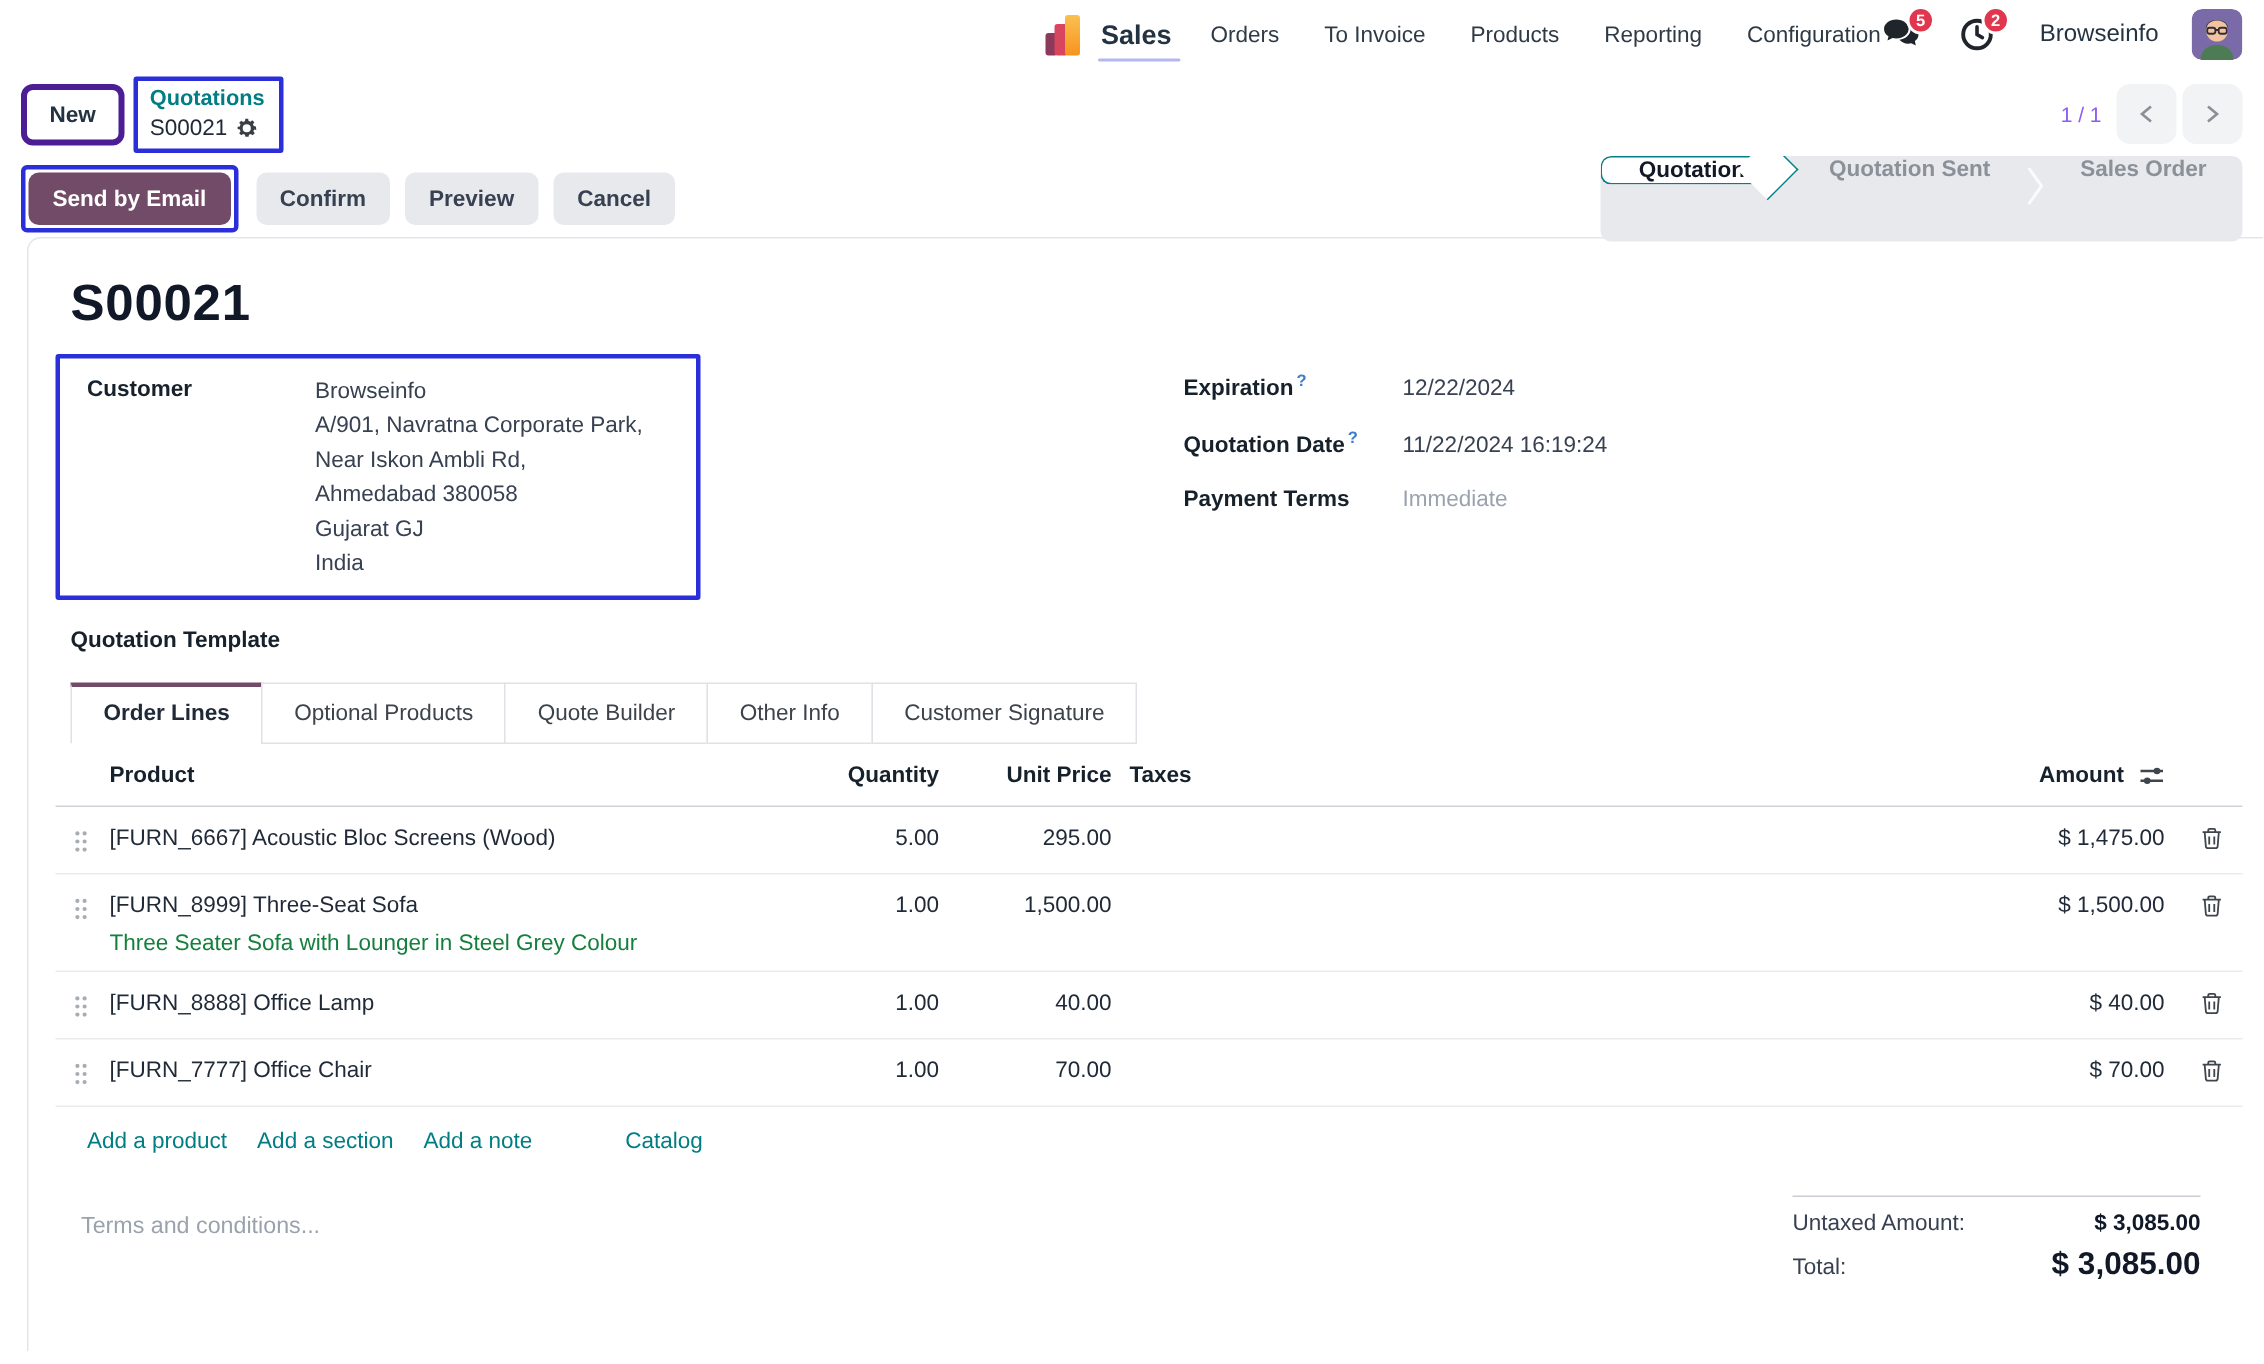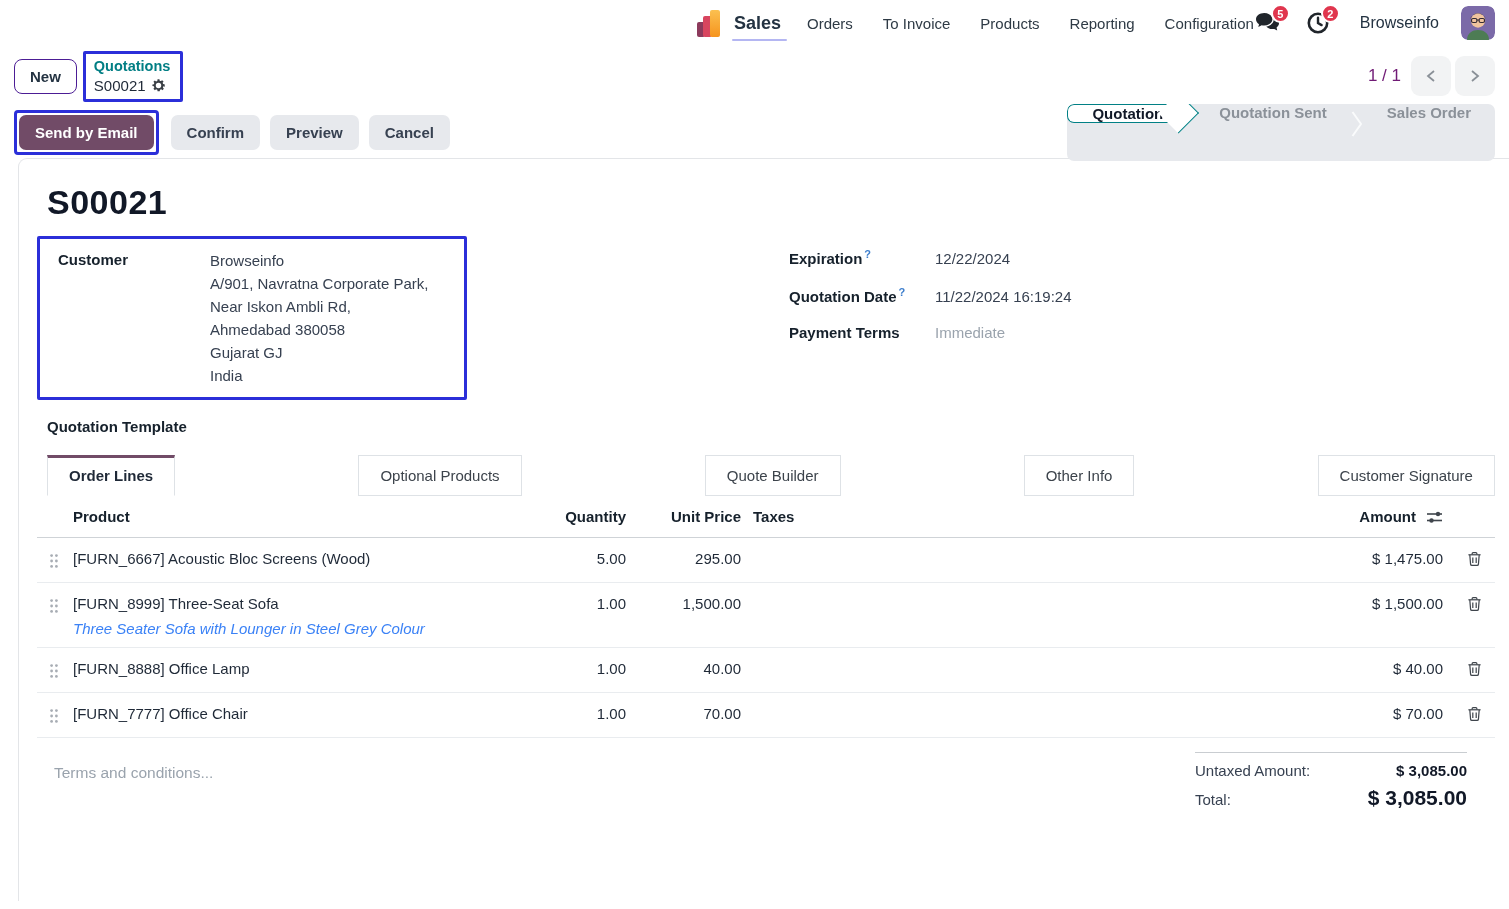--- a/index.html
+++ b/index.html
@@ -23,29 +23,29 @@
   .ibadge { position:relative; width:28px; height:28px; display:flex; align-items:center; justify-content:center; cursor:pointer; }
   .badge { position:absolute; top:-5px; right:-8px; min-width:19px; height:19px; padding:0 4px;
            background:#e0364e; border:2px solid #fff; border-radius:10px; color:#fff;
            font-size:11px; font-weight:700; display:flex; align-items:center; justify-content:center; }
   .username { font-size:16px; color:#243342; margin-left:6px; cursor:pointer; }
   .avatar { width:34px; height:34px; border-radius:7px; overflow:hidden; cursor:pointer; }
 
   
   .hl { border:3px solid #2b2fd9; }
   .row1 { height:60px; display:flex; align-items:center; padding:0 14px; }
-  .btn-new { background:#fff; border:1px solid #4c1d95; border-radius:8px; padding:8px 15px;
+  .btn-new { background:#fff; border:4px solid #4c1d95; border-radius:8px; padding:8px 15px;
              font-size:15px; font-weight:600; color:#243342; cursor:pointer;
              font-family:inherit; }
   .bc-box { margin-left:6px; border-radius:2px; padding:2px 10px 3px 8px; display:flex;
             flex-direction:column; line-height:20px; }
   .bc-parent { color:#017e84; font-size:14.5px; font-weight:600; text-decoration:none; cursor:pointer; }
   .bc-current { font-size:15px; color:#1f2937; display:flex; align-items:center; gap:5px; }
   .pager { margin-left:auto; display:flex; align-items:center; gap:10px; }
-  .pager-count { font-size:17px; color:#701a75; }
+  .pager-count { font-size:14px; color:#8b5cf6; }
   .pager-btn { width:40px; height:40px; background:#f2f3f4; border:none; border-radius:9px;
                display:flex; align-items:center; justify-content:center; cursor:pointer; }
   .pager-btn + .pager-btn { margin-left:-6px; }
 
   .row2 { height:52px; display:flex; align-items:center; padding:0 14px; gap:10px; }
   .btn { font-family:inherit; font-size:15px; font-weight:600; border:none; border-radius:7px;
          padding:9px 16px; cursor:pointer; }
   .btn.primary { background:#714b67; color:#fff; }
   .btn.secondary { background:#e7e9ed; color:#374151; }
   .hl-btn { display:inline-flex; padding:2px; border-radius:4px; margin-right:2px; }
@@ -78,38 +78,38 @@
 
   .orow { display:flex; align-items:baseline; margin-bottom:19px; }
   .orow label { width:146px; font-size:15px; font-weight:700; color:#16212c; }
   .orow sup { color:#3d7ecc; font-size:11px; font-weight:700; margin-left:2px; }
   .oval { font-size:15px; color:#374151; cursor:text; }
   .oval.muted { color:#9aa3ad; }
 
   .qt-label { margin:18px 0 0 10px; font-size:15px; font-weight:700; color:#16212c; }
 
   
-  .tabs { display:flex; align-items:stretch; margin:20px 0 0 10px;justify-content:space-between; }
+  .tabs { display:flex; align-items:stretch; margin:20px 0 0 10px; }
   .tab { padding:11px 21px; font-size:15px; color:#3c434b; background:#fff;
          border:1px solid #dee2e6; margin-left:-1px; cursor:pointer; white-space:nowrap; }
   .tab:first-child { margin-left:0; }
   .tab.active { border-top:3px solid #714b67; border-bottom-color:#fff; padding-top:9px;
                 font-weight:600; color:#1f2937; }
 
   
   .tbl { margin-top:2px; }
   .trow { display:grid; grid-template-columns:34px 470px 95px 115px 1fr 155px 42px;
           border-bottom:1px solid #e9ecef; min-height:45px; align-items:start; }
   .trow.head { border-bottom:1px solid #cfd3d7; min-height:40px; }
   .cell { padding:12px 10px 10px 2px; font-size:15px; color:#1f2937; }
   .cell.r { text-align:right; }
   .head .cell { font-weight:700; color:#16212c; padding-top:10px; }
   .cell.amount-h { display:flex; align-items:center; justify-content:flex-end; gap:10px; }
   .handle { display:flex; justify-content:center; padding-top:15px; cursor:grab; }
-  .desc { font-style:italic; color:#3b82f6; font-size:15px; margin-top:8px; }
+  .desc { color:#15803d; font-size:15px; margin-top:8px; }
   .desc:empty { display:none; }
   .trash { display:flex; justify-content:center; padding-top:13px; cursor:pointer; }
   .links-row { display:flex; align-items:center; gap:20px; padding:14px 0 14px 21px; font-size:15px; }
   .links-row a { color:#017e84; text-decoration:none; cursor:pointer; }
   .links-row a.catalog { margin-left:42px; }
 
   
   .foot { display:flex; margin-top:14px; }
   .terms { padding-left:17px; padding-top:12px; font-size:15.5px; color:#9aa3ad; cursor:text; }
   .totals { margin-left:auto; width:272px; margin-right:28px; border-top:1px solid #c9cdd1; padding-top:9px; }
@@ -412,20 +412,26 @@
             <g fill="none" stroke="#3f454c" stroke-width="1.3">
               <path d="M1.5 3.5h13"></path>
               <path d="M5.5 3.3V2.2a1 1 0 0 1 1-1h3a1 1 0 0 1 1 1v1.1"></path>
               <path d="M3 3.7l.8 9.8a1.5 1.5 0 0 0 1.5 1.4h5.4a1.5 1.5 0 0 0 1.5-1.4l.8-9.8"></path>
               <path d="M6.2 6.5v5.8M9.8 6.5v5.8"></path>
             </g>
           </svg>
       </div>
     </div>
 
+    <div class="links-row">
+      <a>Add a product</a>
+      <a>Add a section</a>
+      <a>Add a note</a>
+      <a class="catalog">Catalog</a>
+    </div>
   </div>
 
   <div class="foot">
     <div class="terms">Terms and conditions...</div>
     <div class="totals">
       <div class="t-row">
         <span class="lbl">Untaxed Amount:</span>
         <span class="val">$ 3,085.00</span>
       </div>
       <div class="t-row total">

